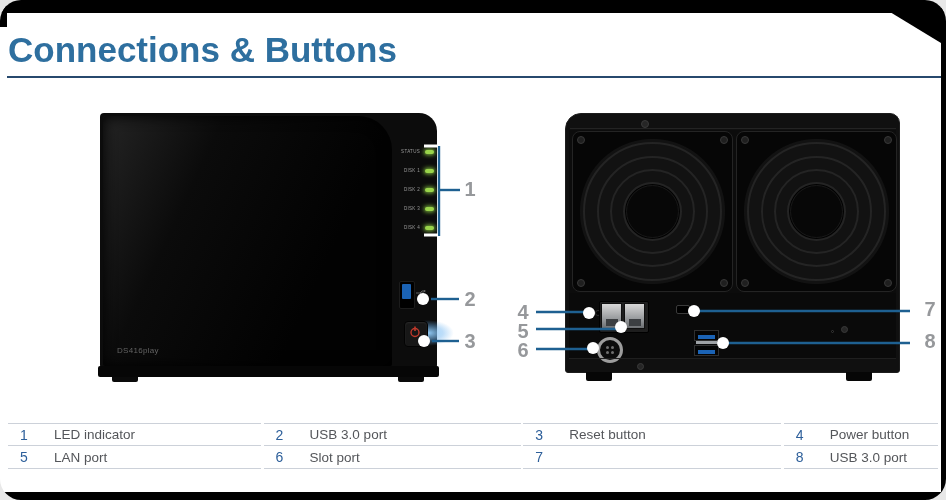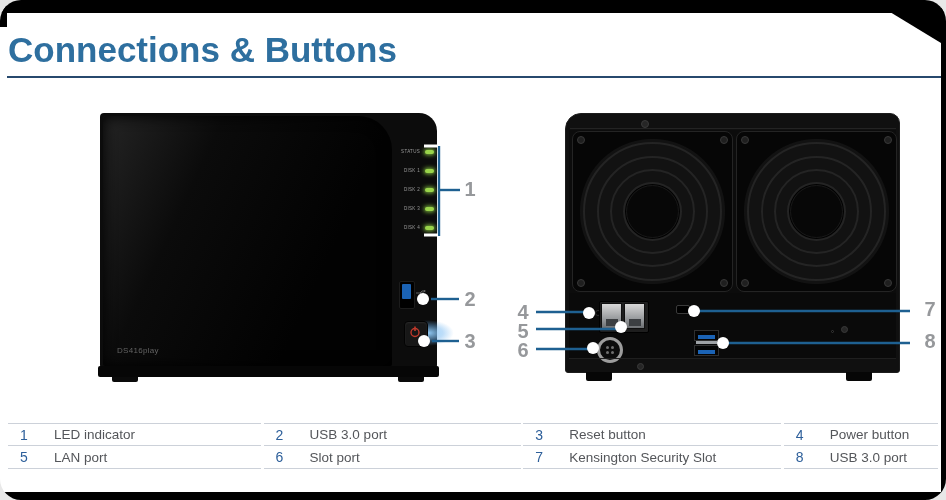--- a/index.html
+++ b/index.html
@@ -250,21 +250,20 @@
     <div class="legend-cell">
       <span class="legend-num">5</span>
       <span class="legend-label">LAN port</span>
     </div>
     <div class="legend-cell">
       <span class="legend-num">6</span>
       <span class="legend-label">Slot port</span>
     </div>
     <div class="legend-cell">
       <span class="legend-num">7</span>
-      <span class="legend-label">Kensington Security Slot</span>
     </div>
     <div class="legend-cell">
       <span class="legend-num">8</span>
       <span class="legend-label">USB 3.0 port</span>
     </div>
   </div>
 
 </div>
 
 </body></html>

